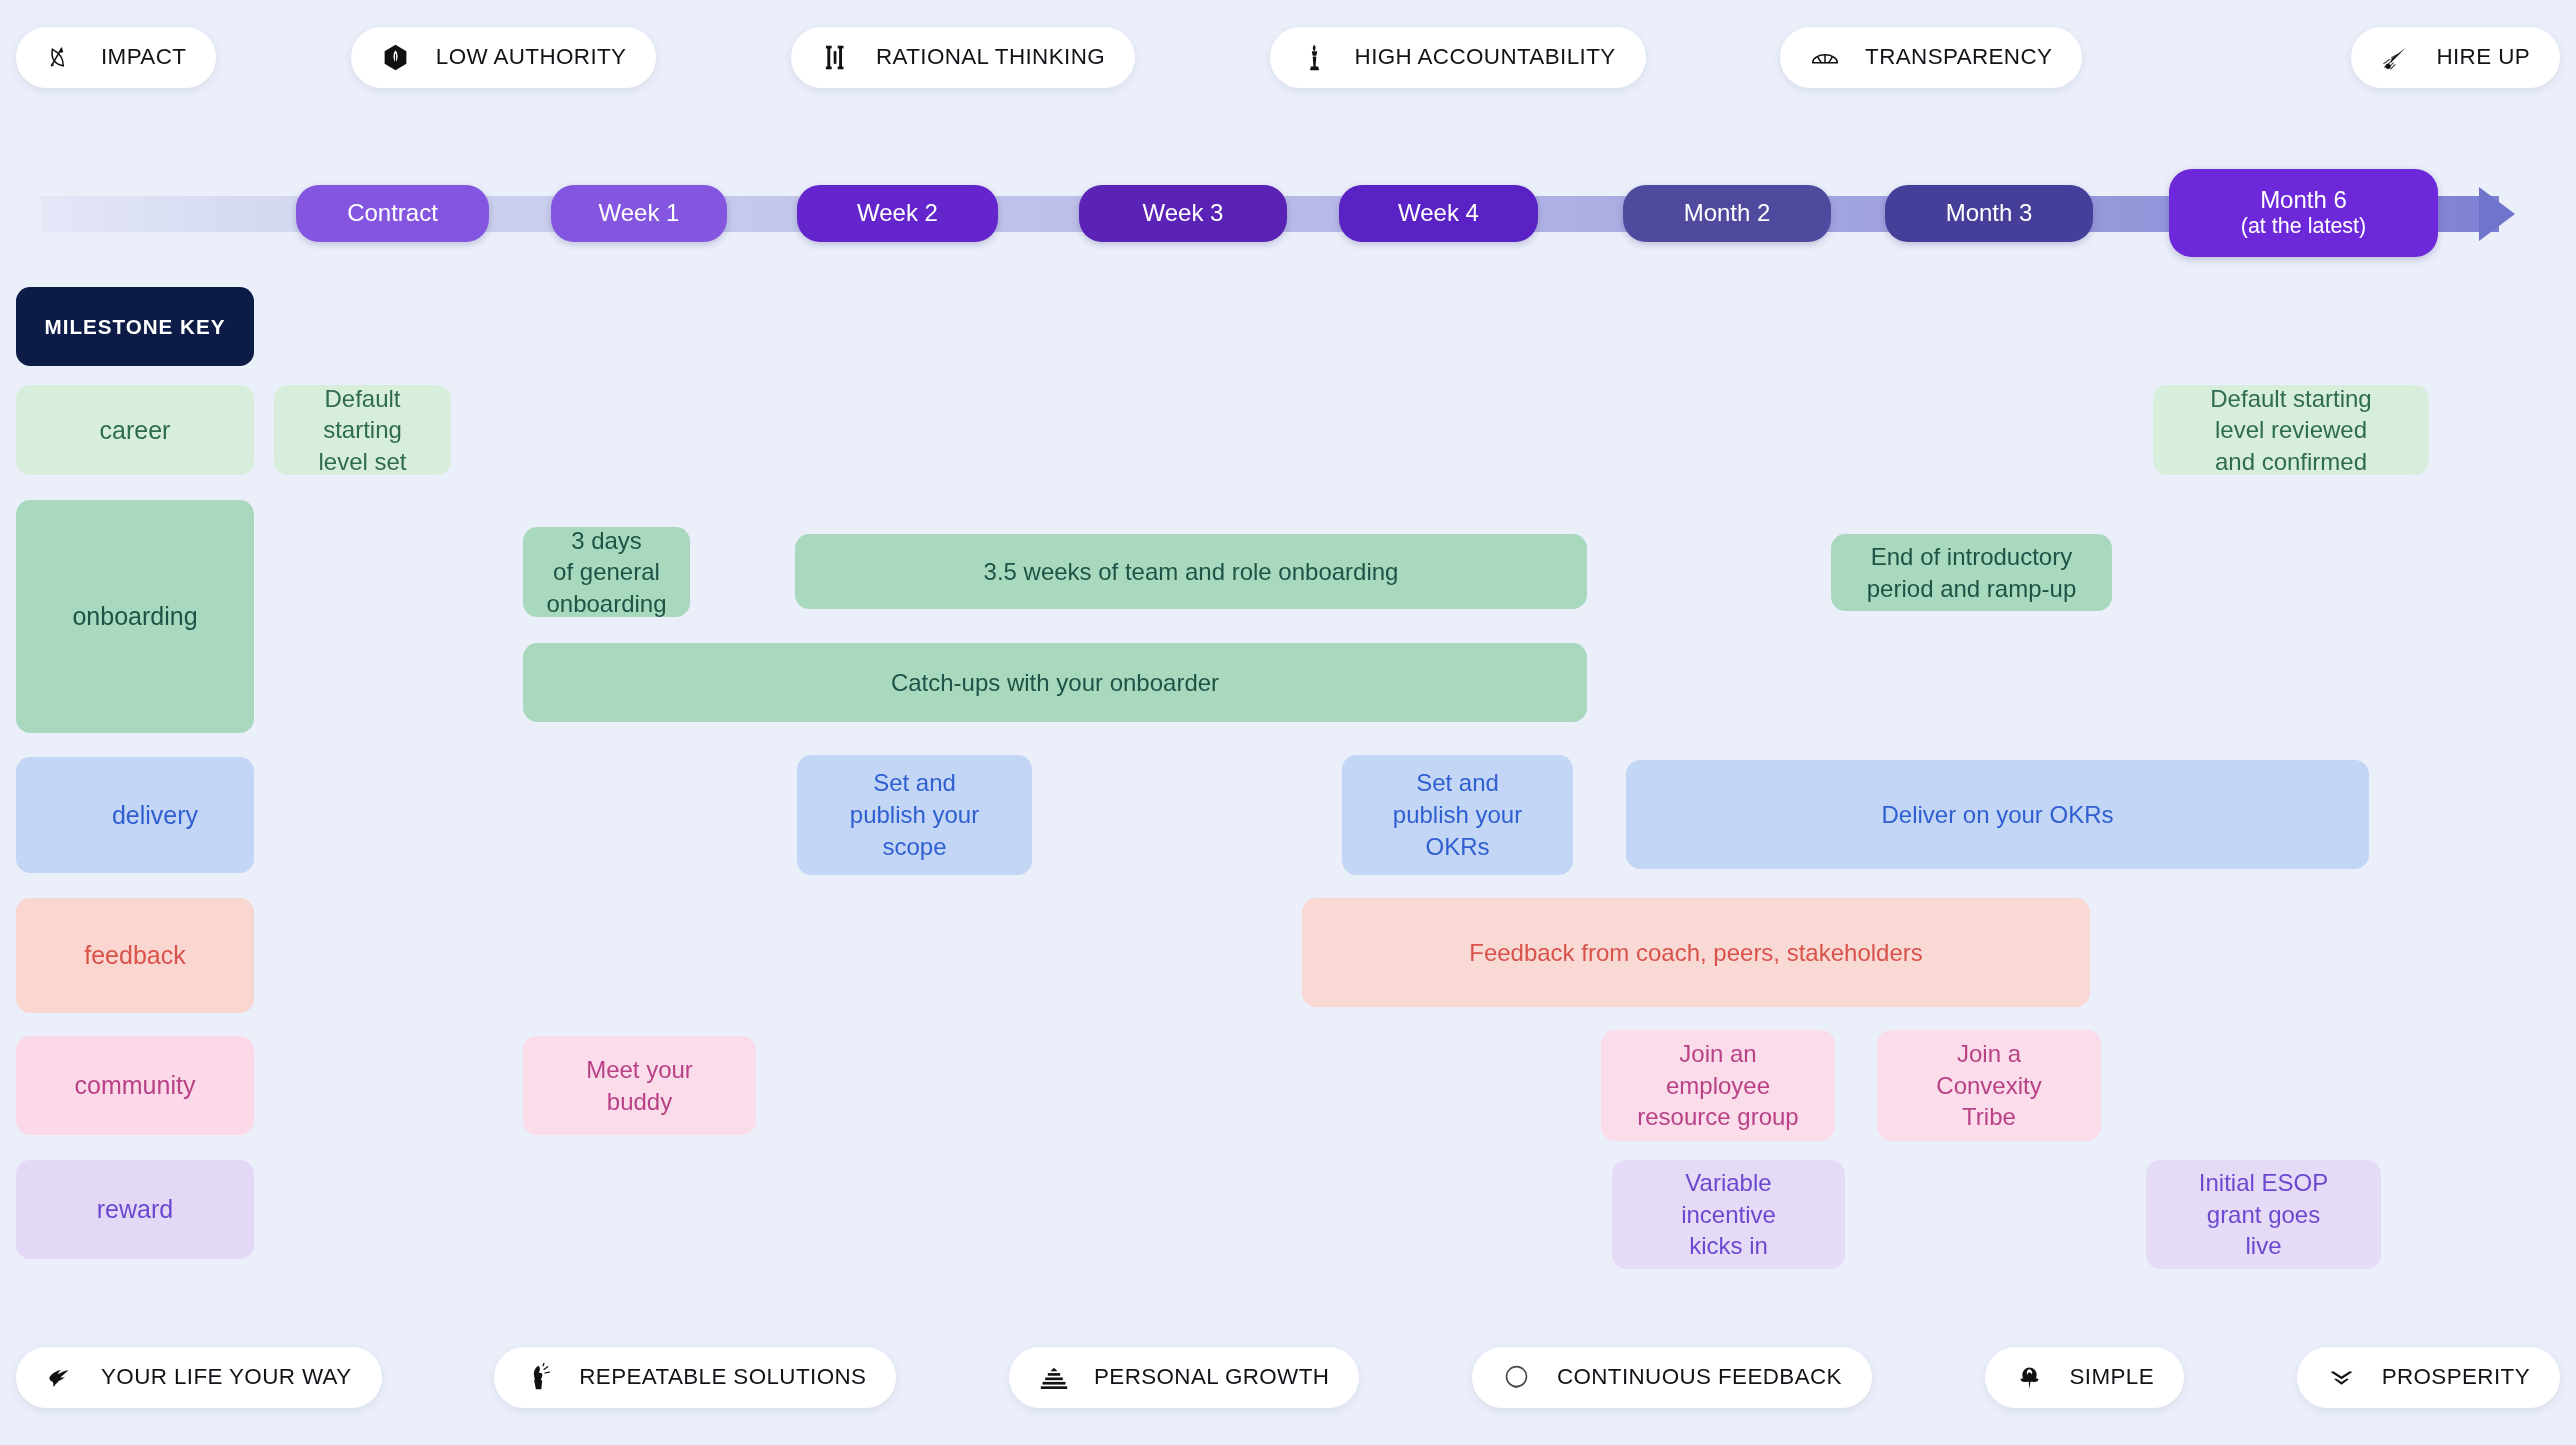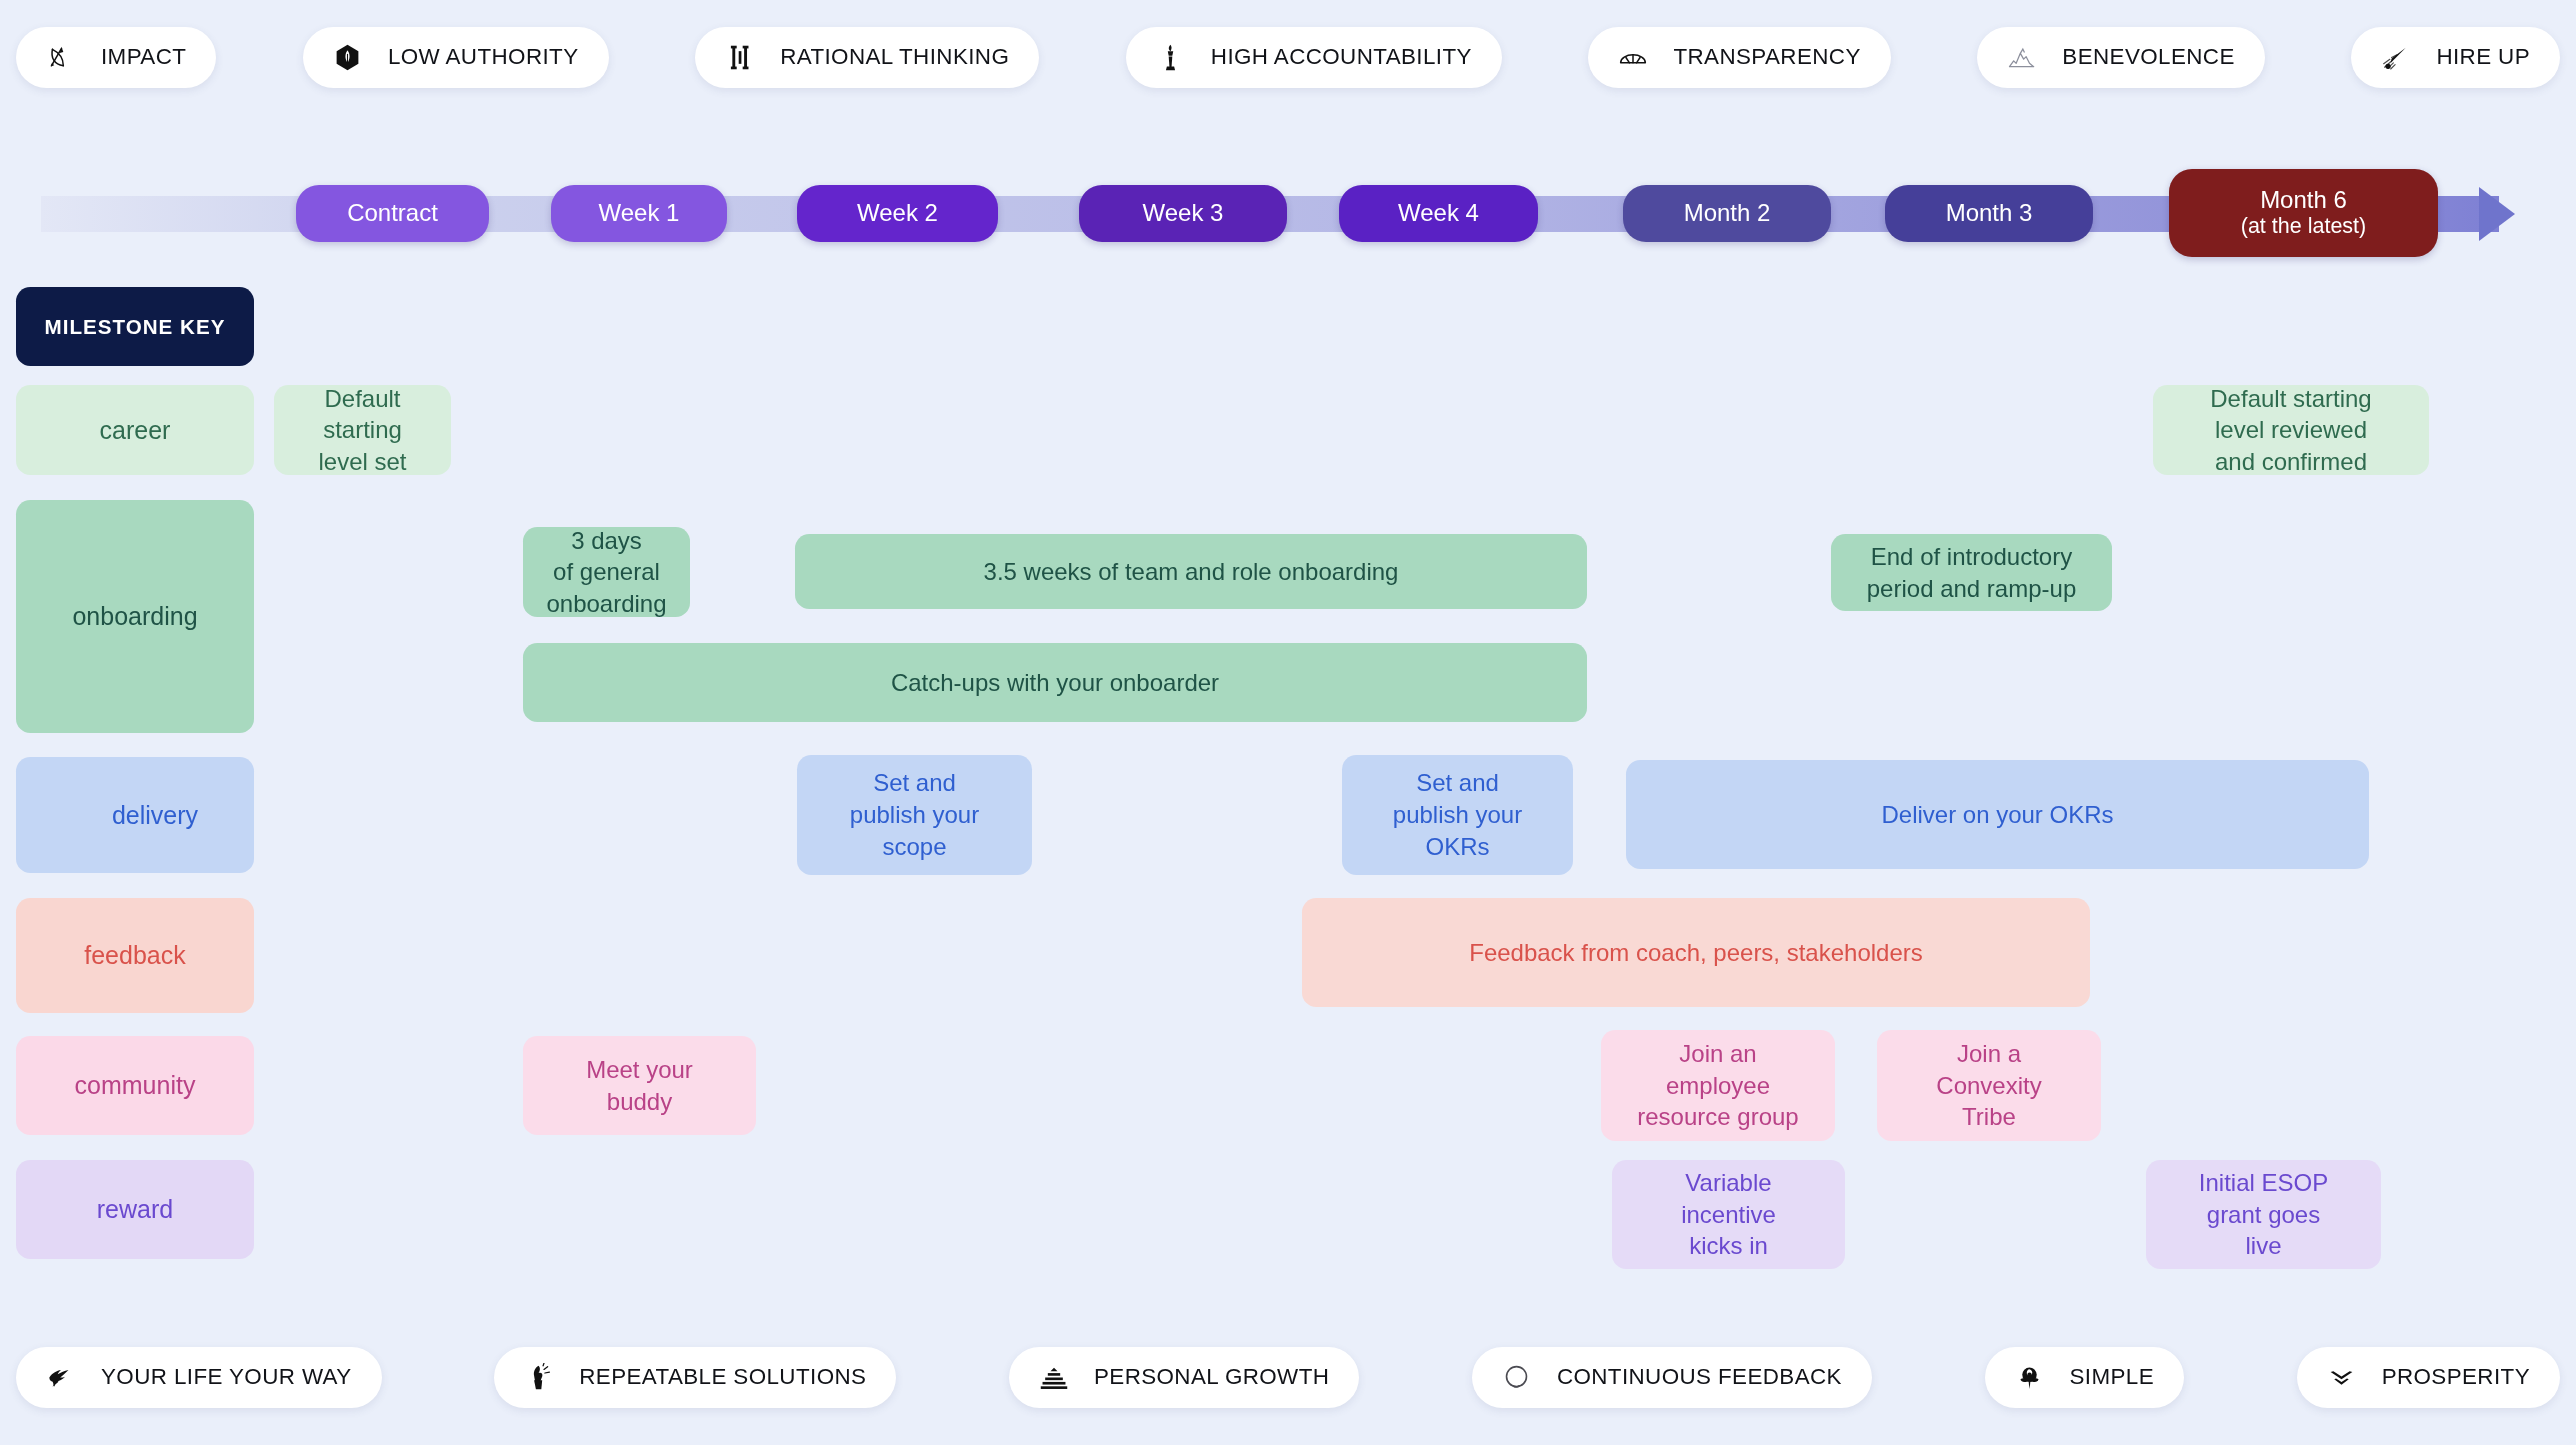--- a/index.html
+++ b/index.html
@@ -177,29 +177,20 @@
           <svg viewBox="0 0 34 32" width="30" height="29">
             <path stroke="#111" fill="none" stroke-width="1.7" stroke-linecap="round" stroke-linejoin="round" d="M3 22a14 9 0 0 1 28 0z"></path>
             <path stroke="#111" fill="none" stroke-width="1.7" stroke-linecap="round" stroke-linejoin="round" d="M17 13v9"></path>
             <path stroke="#111" fill="none" stroke-width="1.7" stroke-linecap="round" stroke-linejoin="round" d="M9 16l4 6"></path>
             <path stroke="#111" fill="none" stroke-width="1.7" stroke-linecap="round" stroke-linejoin="round" d="M25 16l-4 6"></path>
           </svg>
         </span>
         <span class="lbl">TRANSPARENCY</span>
       </div>
       <div class="flexgap"></div>
-      <div class="vpill">
-        <span class="ico">
-          <svg viewBox="0 0 36 32" width="32" height="29">
-            <path stroke="#8c8f9c" fill="none" stroke-width="1.5" stroke-linejoin="round" d="M3 27l5-7 3 3 5-12 4 7 3-3 4 8 5 4z"></path>
-            <path stroke="#8c8f9c" fill="none" stroke-width="1.5" d="M16 11l3-5 2 4"></path>
-          </svg>
-        </span>
-        <span class="lbl">BENEVOLENCE</span>
-      </div>
       <div class="flexgap"></div>
       <div class="vpill">
         <span class="ico">
           <svg viewBox="0 0 34 32" width="30" height="29">
             <path d="M28 5L14 19l-3 3 1-5z" fill="#111"></path>
             <g stroke="#111" stroke-width="1.3" stroke-linecap="round" opacity=".75">
               <path d="M12 20L4 27"></path>
               <path d="M14 22l-6 6"></path>
               <path d="M10 18L3 23"></path>
               <path d="M16 24l-5 5"></path>
@@ -230,21 +221,21 @@
         </div>
         <div class="tpill" style="left: 1339px; top: 18px; width: 199px; height: 57px; background: rgb(90, 33, 196);">
           <div><span>Week 4</span></div>
         </div>
         <div class="tpill" style="left: 1623px; top: 18px; width: 208px; height: 57px; background: rgb(79, 74, 158);">
           <div><span>Month 2</span></div>
         </div>
         <div class="tpill" style="left: 1885px; top: 18px; width: 208px; height: 57px; background: rgb(69, 63, 153);">
           <div><span>Month 3</span></div>
         </div>
-        <div class="tpill" style="left: 2169px; top: 1.8px; width: 269px; height: 88px; background: #7f1d1d;">
+        <div class="tpill" style="left: 2169px; top: 1.8px; width: 269px; height: 88px; background: #6d28d9;">
           <div><span>Month 6</span><span class="sub">(at the latest)</span></div>
         </div>
       </div>
   </div>
 
   <div class="mkey">
     <span>MILESTONE KEY</span>
   </div>
 
   <div id="lanes">

